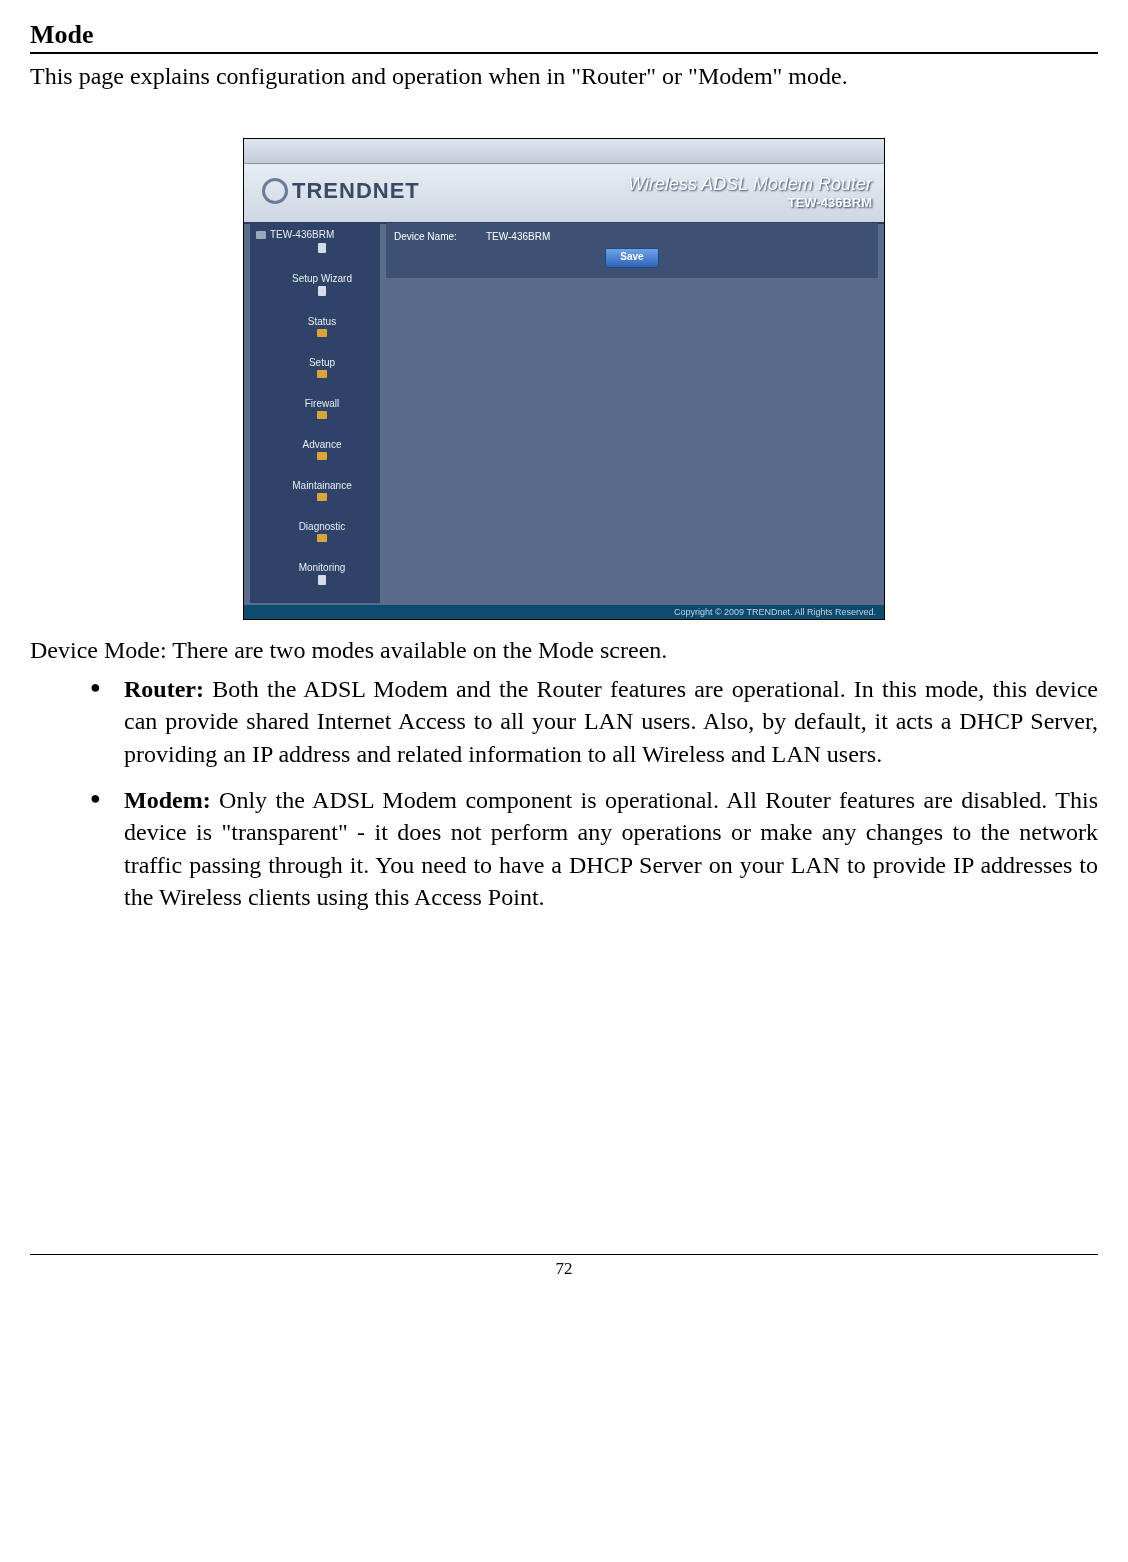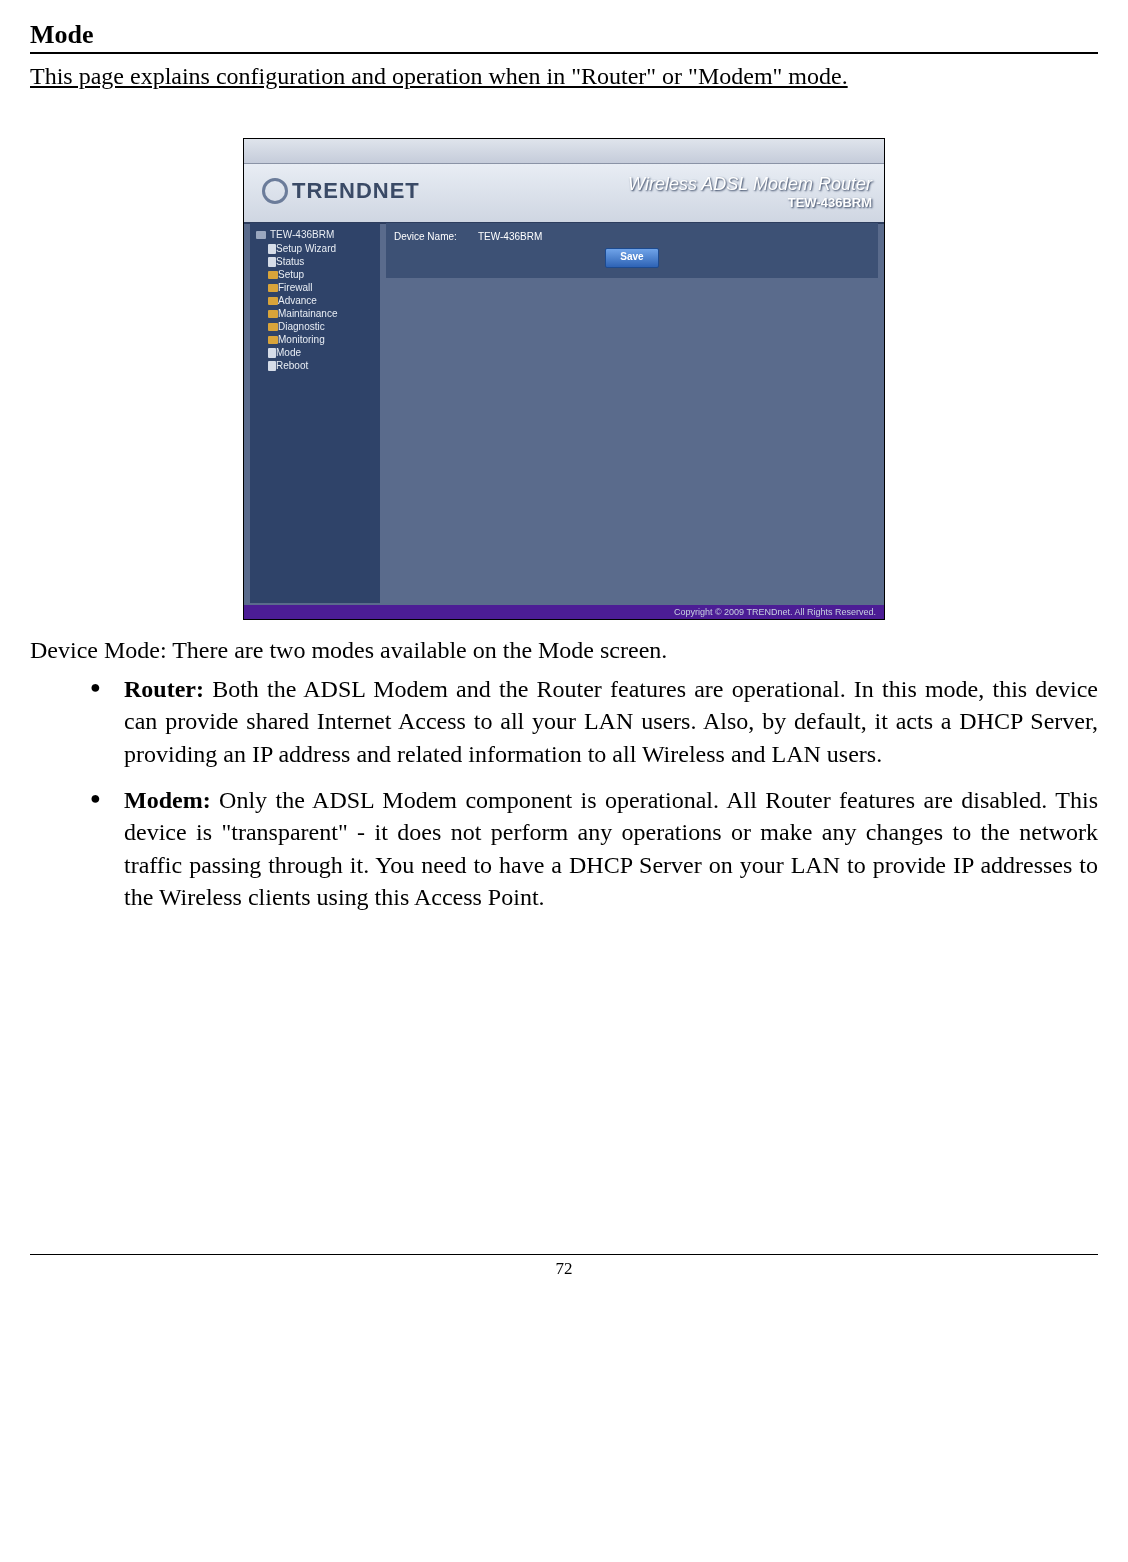--- a/index.html
+++ b/index.html
@@ -15,21 +15,20 @@
     font-size: 26px;
     border-bottom: 2px solid #000;
     padding-bottom: 2px;
     margin-bottom: 6px;
   }
   .intro {
     text-align: justify;
     text-justify: inter-word;
     margin-bottom: 10px;
     line-height: 1.35;
-    text-decoration: underline;
   }
   .screenshot-wrap {
     text-align: center;
     margin: 4px 0 8px 0;
   }
   .screenshot {
     display: inline-block;
     width: 640px;
     height: 480px;
     background: #5a6b8c;
@@ -101,22 +100,23 @@
   .ss-tree-root {
     padding: 2px 4px 2px 6px;
     display: flex;
     align-items: center;
     gap: 4px;
   }
   .ss-tree-item {
     padding: 1px 4px 1px 18px;
     display: flex;
     align-items: center;
-    gap: 0;
+    gap: 20px;
     cursor: default;
+    flex-direction: column;
   }
   .ss-folder-icon {
     width: 10px;
     height: 8px;
     background: #d9a43a;
     display: inline-block;
     border-radius: 1px;
   }
   .ss-page-icon {
     width: 8px;
@@ -143,21 +143,21 @@
     font-size: 10px;
     padding: 6px 8px 10px 8px;
     position: absolute;
     top: 0;
     left: 0;
     right: 0;
   }
   .ss-row {
     display: flex;
     align-items: center;
-    gap: 4px;
+    gap: 12px;
     margin: 2px 0;
   }
   .ss-label { width: 80px; }
   .ss-select {
     font-size: 10px;
     font-family: Arial;
     background: #fff;
     color: #000;
     border: 1px inset #ccc;
     padding: 0 14px 0 2px;
@@ -187,21 +187,21 @@
     text-align: center;
     line-height: 16px;
     cursor: pointer;
   }
   .ss-footer {
     position: absolute;
     bottom: 0;
     left: 0;
     right: 0;
     height: 14px;
-    background: #4c1d95;
+    background: #0c4a6e;
     color: #c7d0e0;
     font-size: 9px;
     text-align: right;
     padding-right: 8px;
     line-height: 14px;
   }
   .subhead {
     margin: 8px 0 6px 0;
     line-height: 1.35;
   }

